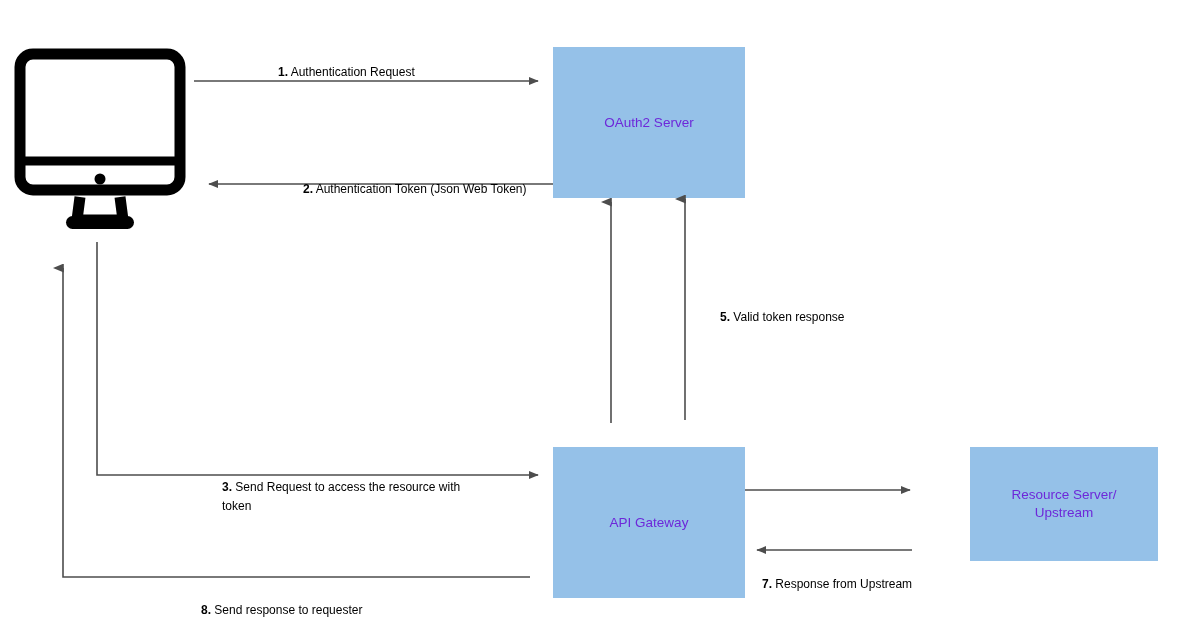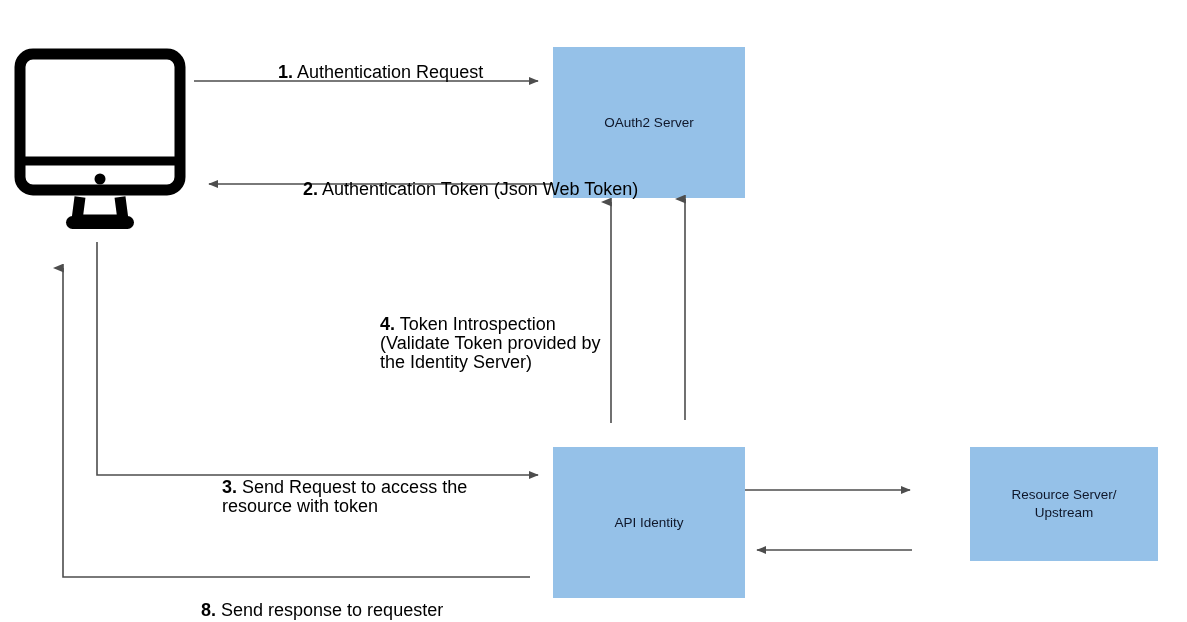--- a/index.html
+++ b/index.html
@@ -17,29 +17,29 @@
     background: #ffffff;
     overflow: hidden;
   }
   .node {
     position: absolute;
     background: #95c1e8;
     display: flex;
     align-items: center;
     justify-content: center;
     text-align: center;
-    color: #0f172a;
+    color: #6d28d9;
     font-size: 13.5px;
     line-height: 18px;
     white-space: pre-line;
   }
   .label {
     position: absolute;
     color: #000000;
-    font-size: 18px;
+    font-size: 12px;
     line-height: 19px;
     white-space: pre-line;
   }
   .label b { font-weight: bold; }
   svg.wires {
     position: absolute;
     left: 0; top: 0;
     width: 1187px;
     height: 622px;
     overflow: visible;
@@ -61,21 +61,21 @@
       <path d="M66 149 L63 172 L109 172 L106 149" fill="none" stroke="#000000" stroke-width="11" stroke-linejoin="round"></path>
       <rect x="52" y="168" width="68" height="13" rx="6.5" ry="6.5" fill="#000000"></rect>
     </svg>
   </div>
 
   <div class="node" style="left:553px; top:47px; width:192px; height:151px;">
     <span>OAuth2 Server</span>
   </div>
 
   <div class="node" style="left:553px; top:447px; width:192px; height:151px;">
-    <span>API Identity</span>
+    <span>API Gateway</span>
   </div>
 
   <div class="node" style="left:970px; top:447px; width:188px; height:114px;">
     <span>Resource Server/
 Upstream</span>
   </div>
 
   <svg class="wires">
     <defs>
       <marker id="ah" markerWidth="10" markerHeight="8" refX="9.2" refY="4" orient="auto" markerUnits="userSpaceOnUse">
@@ -108,25 +108,27 @@
   </div>
 
   <div class="label" style="left:255px; top:161px;margin-left:48px;">
     <b>2.</b><span> Authentication Token (Json Web Token)</span>
   </div>
 
   <div class="label" style="left:222px; top:459px; width:270px;">
     <b>3.</b><span> Send Request to access the resource with token</span>
   </div>
 
-  <div class="label" style="left:380px; top:296px; width:232px;">
-    <b>4.</b><span> Token Introspection
-(Validate Token provided by the Identity Server)</span>
+
+  <div class="label" style="left:720px; top:289px;">
+    <b>5.</b><span> Valid token response</span>
   </div>
 
 
-
+  <div class="label" style="left:762px; top:556px;">
+    <b>7.</b><span> Response from Upstream</span>
+  </div>
 
   <div class="label" style="left:153px; top:582px;margin-left:48px;">
     <b>8.</b><span> Send response to requester</span>
   </div>
 
 </div>
 
 </body></html>

